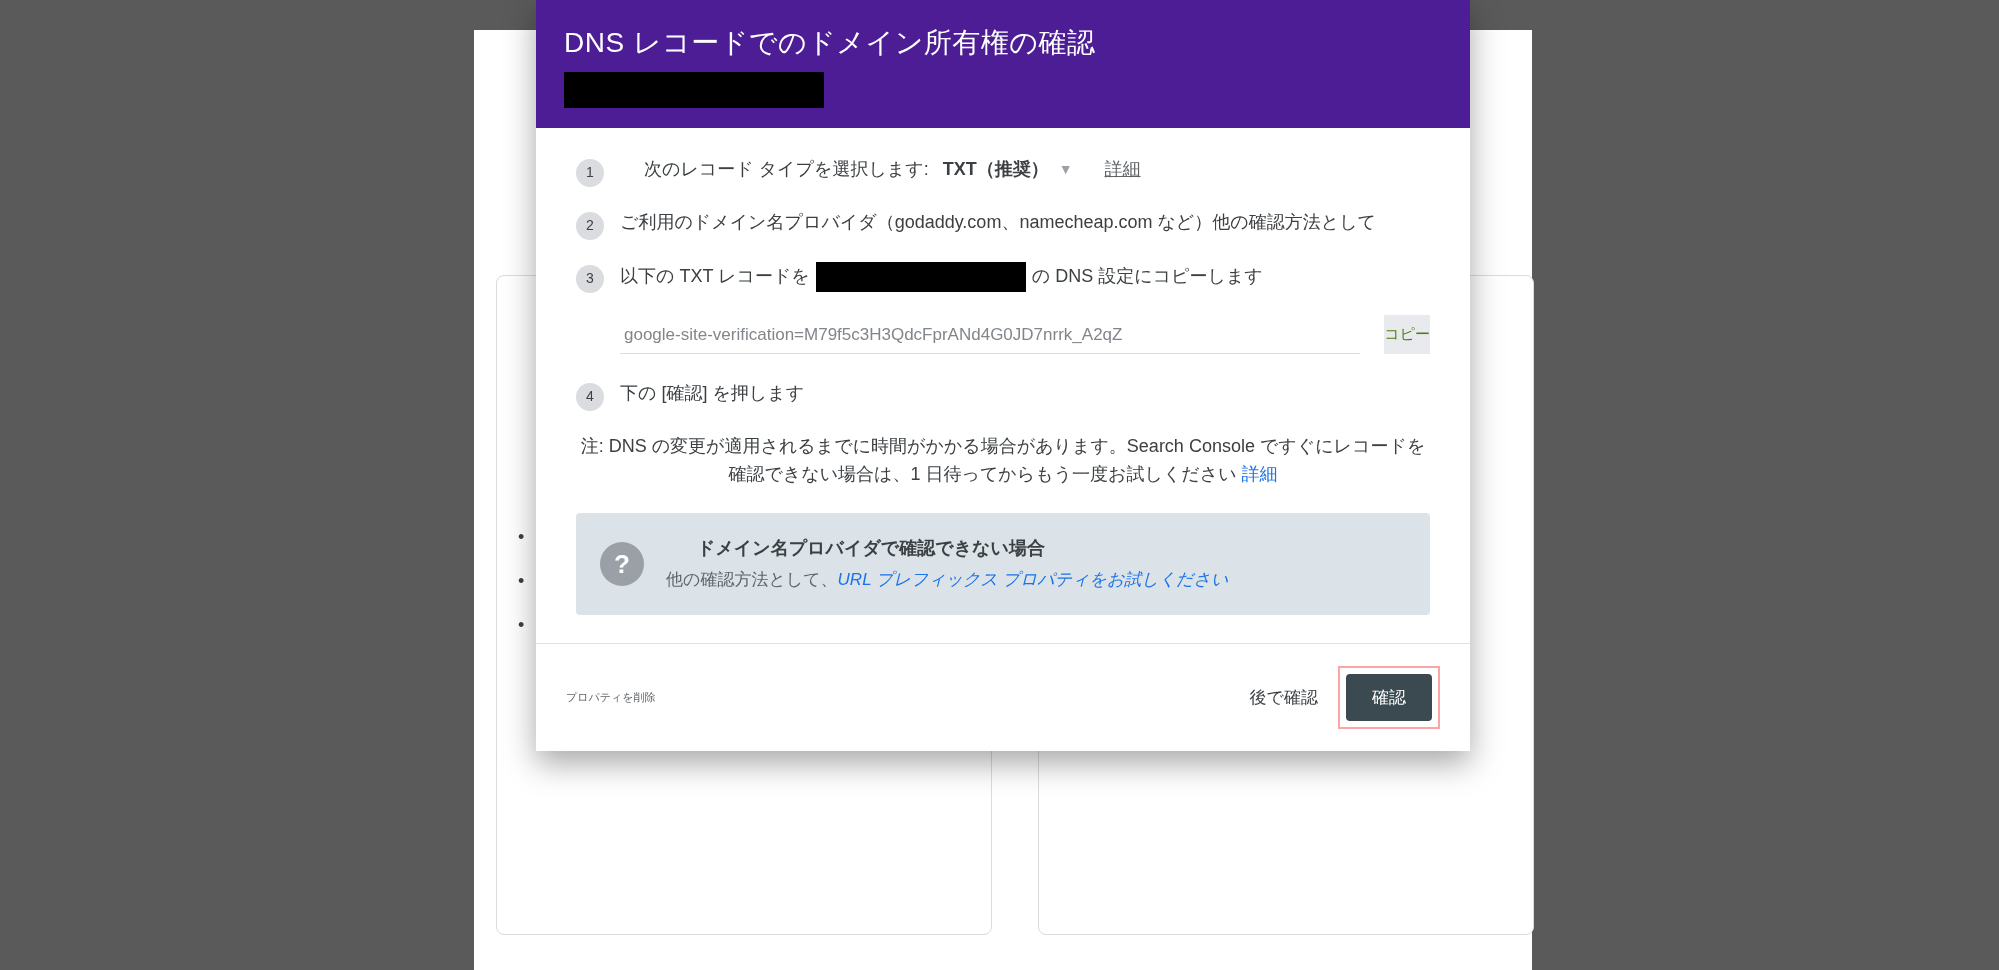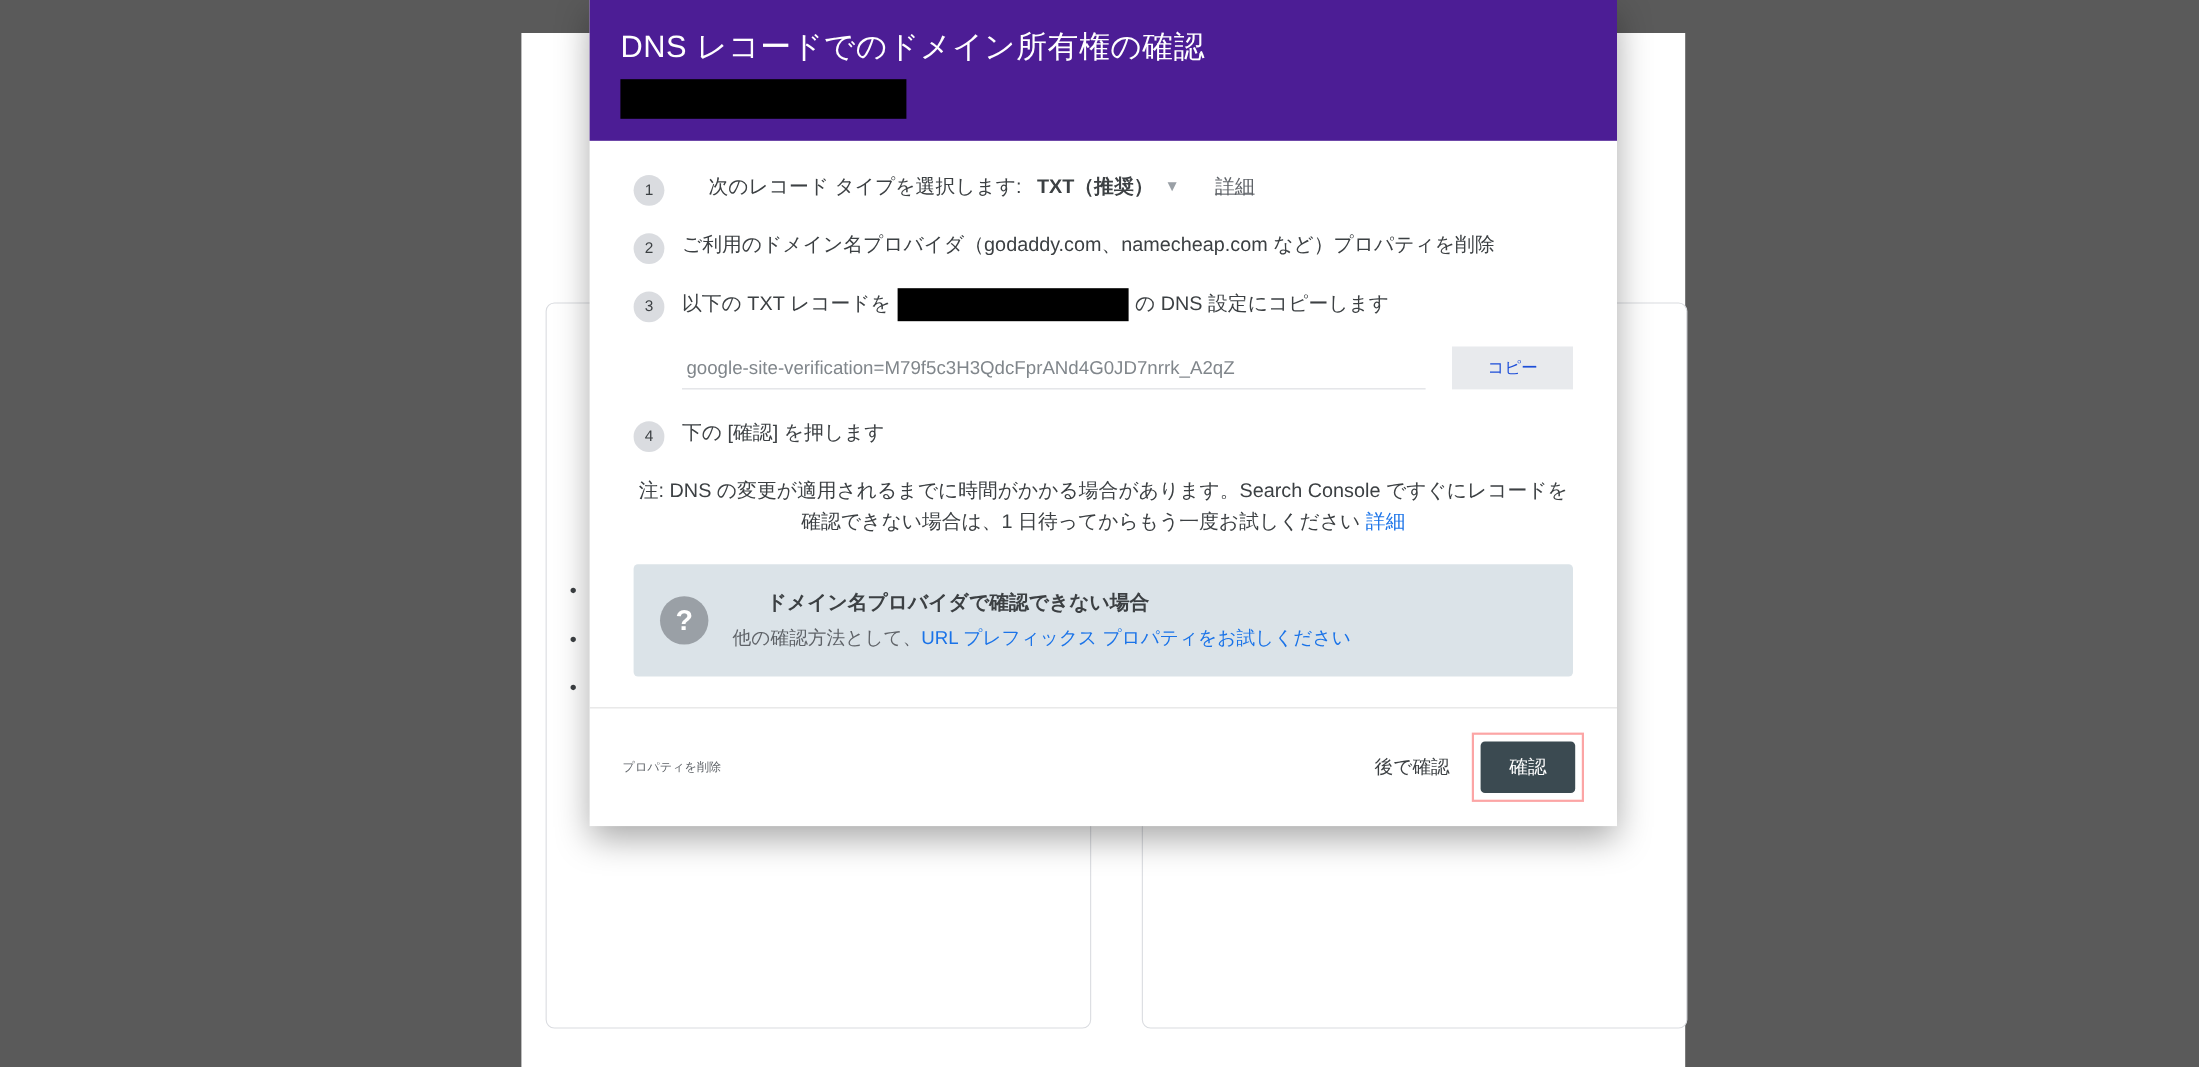--- a/index.html
+++ b/index.html
@@ -150,23 +150,23 @@
       color: #80868b;
       background: transparent;
       font-family: inherit;
       white-space: nowrap;
       overflow: hidden;
       text-overflow: clip;
     }
     .copy-btn {
       background: #e8eaed;
       border: none;
-      color: #1d4ed8;
+      color: #4d7c0f;
       font-size: 15px;
-      padding: 0 32px;
+      padding: 0 0;
       cursor: pointer;
     }
     .note {
       margin-top: 8px;
       color: #3c4043;
       text-align: center;
     }
     .note .link {
       color: #1a73e8;
       cursor: pointer;
@@ -196,21 +196,21 @@
       font-weight: 700;
       color: #3c4043;
       margin-bottom: 4px;
       font-size: 18px;
       margin-left: 31px;
     }
     .help-text .help-sub {
       color: #5f6368;
       font-size: 17px;
     }
-    .help-sub .link { color: #1a73e8; cursor: pointer; }
+    .help-sub .link { color: #1a73e8; cursor: pointer; font-style: italic; }
     .modal-footer {
       border-top: 1px solid #e0e0e0;
       padding: 22px 30px;
       display: flex;
       align-items: center;
     }
     .footer-left {
       color: #5f6368;
       font-size: 11px;
       cursor: pointer;
@@ -267,21 +267,21 @@
           <span class="select-mimic">
             <span>TXT（推奨）</span>
             <span class="chev">▼</span>
           </span>
           <span class="details-link">詳細</span>
         </div>
       </div>
 
       <div class="step">
         <span class="step-num">2</span>
-        <div class="step-text">ご利用のドメイン名プロバイダ（godaddy.com、namecheap.com など）プロパティを削除</div>
+        <div class="step-text">ご利用のドメイン名プロバイダ（godaddy.com、namecheap.com など）他の確認方法として</div>
       </div>
 
       <div class="step">
         <span class="step-num">3</span>
         <div class="step-text step3-line">
           <span>以下の TXT レコードを</span>
           <span class="black-chip"></span>
           <span>の DNS 設定にコピーします</span>
         </div>
       </div>

